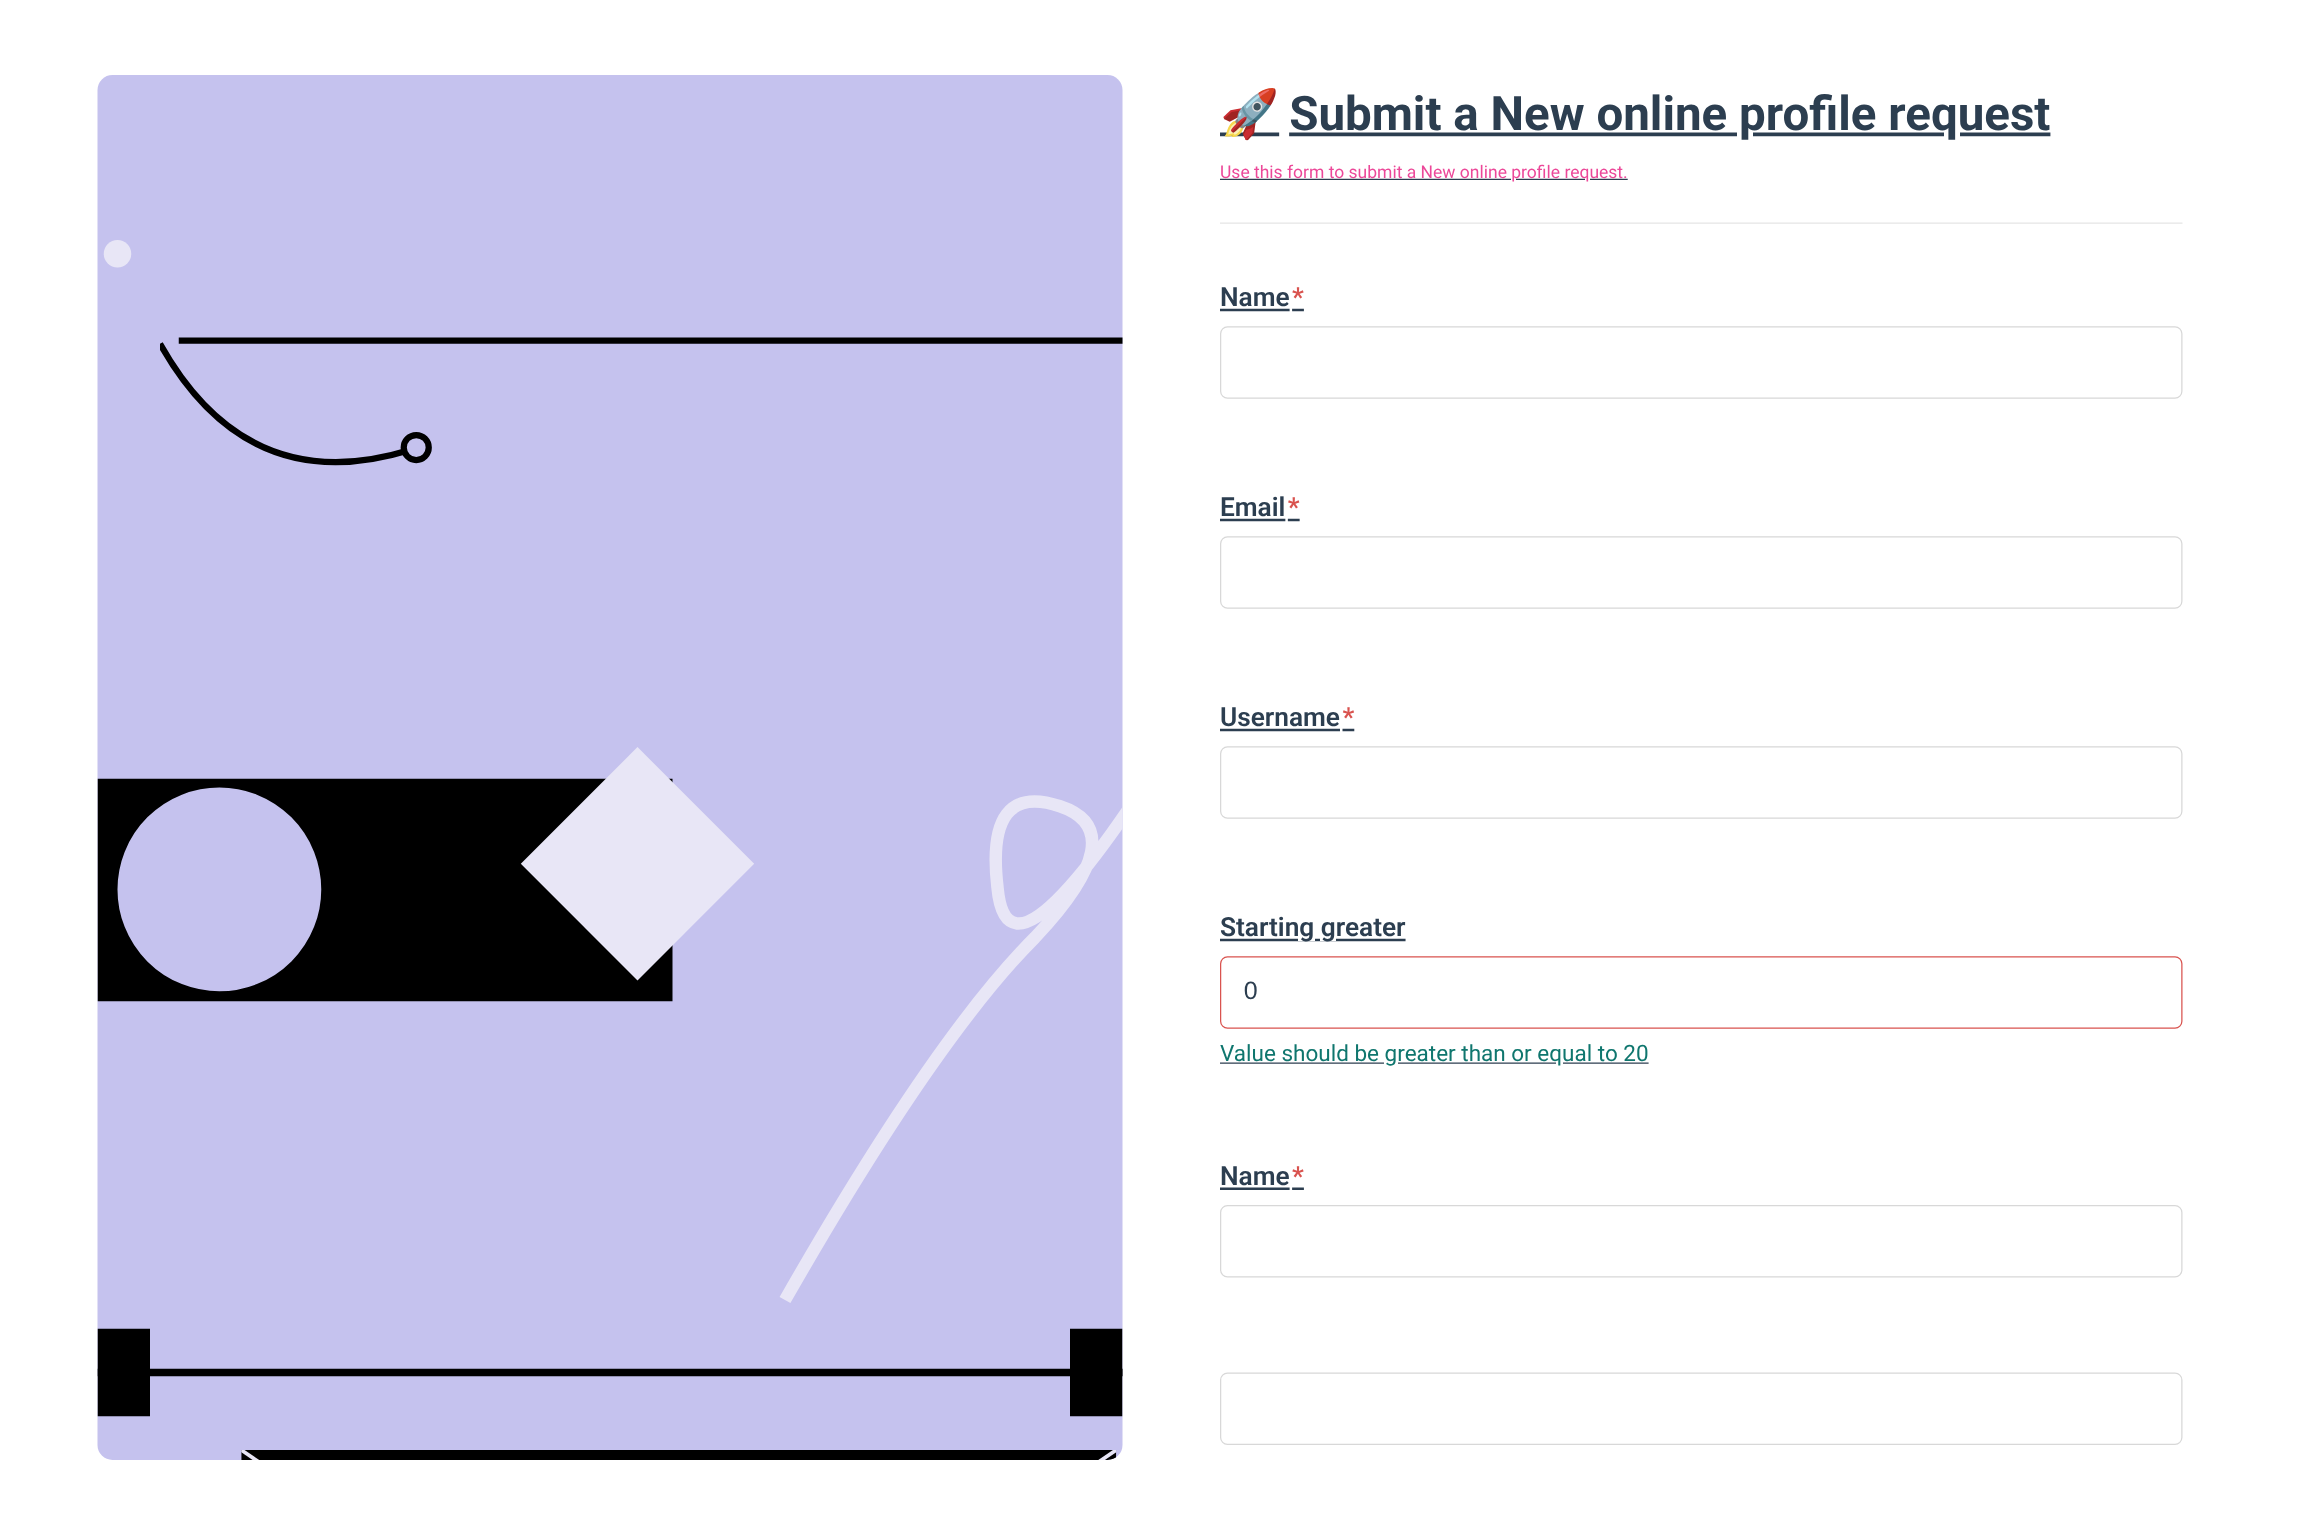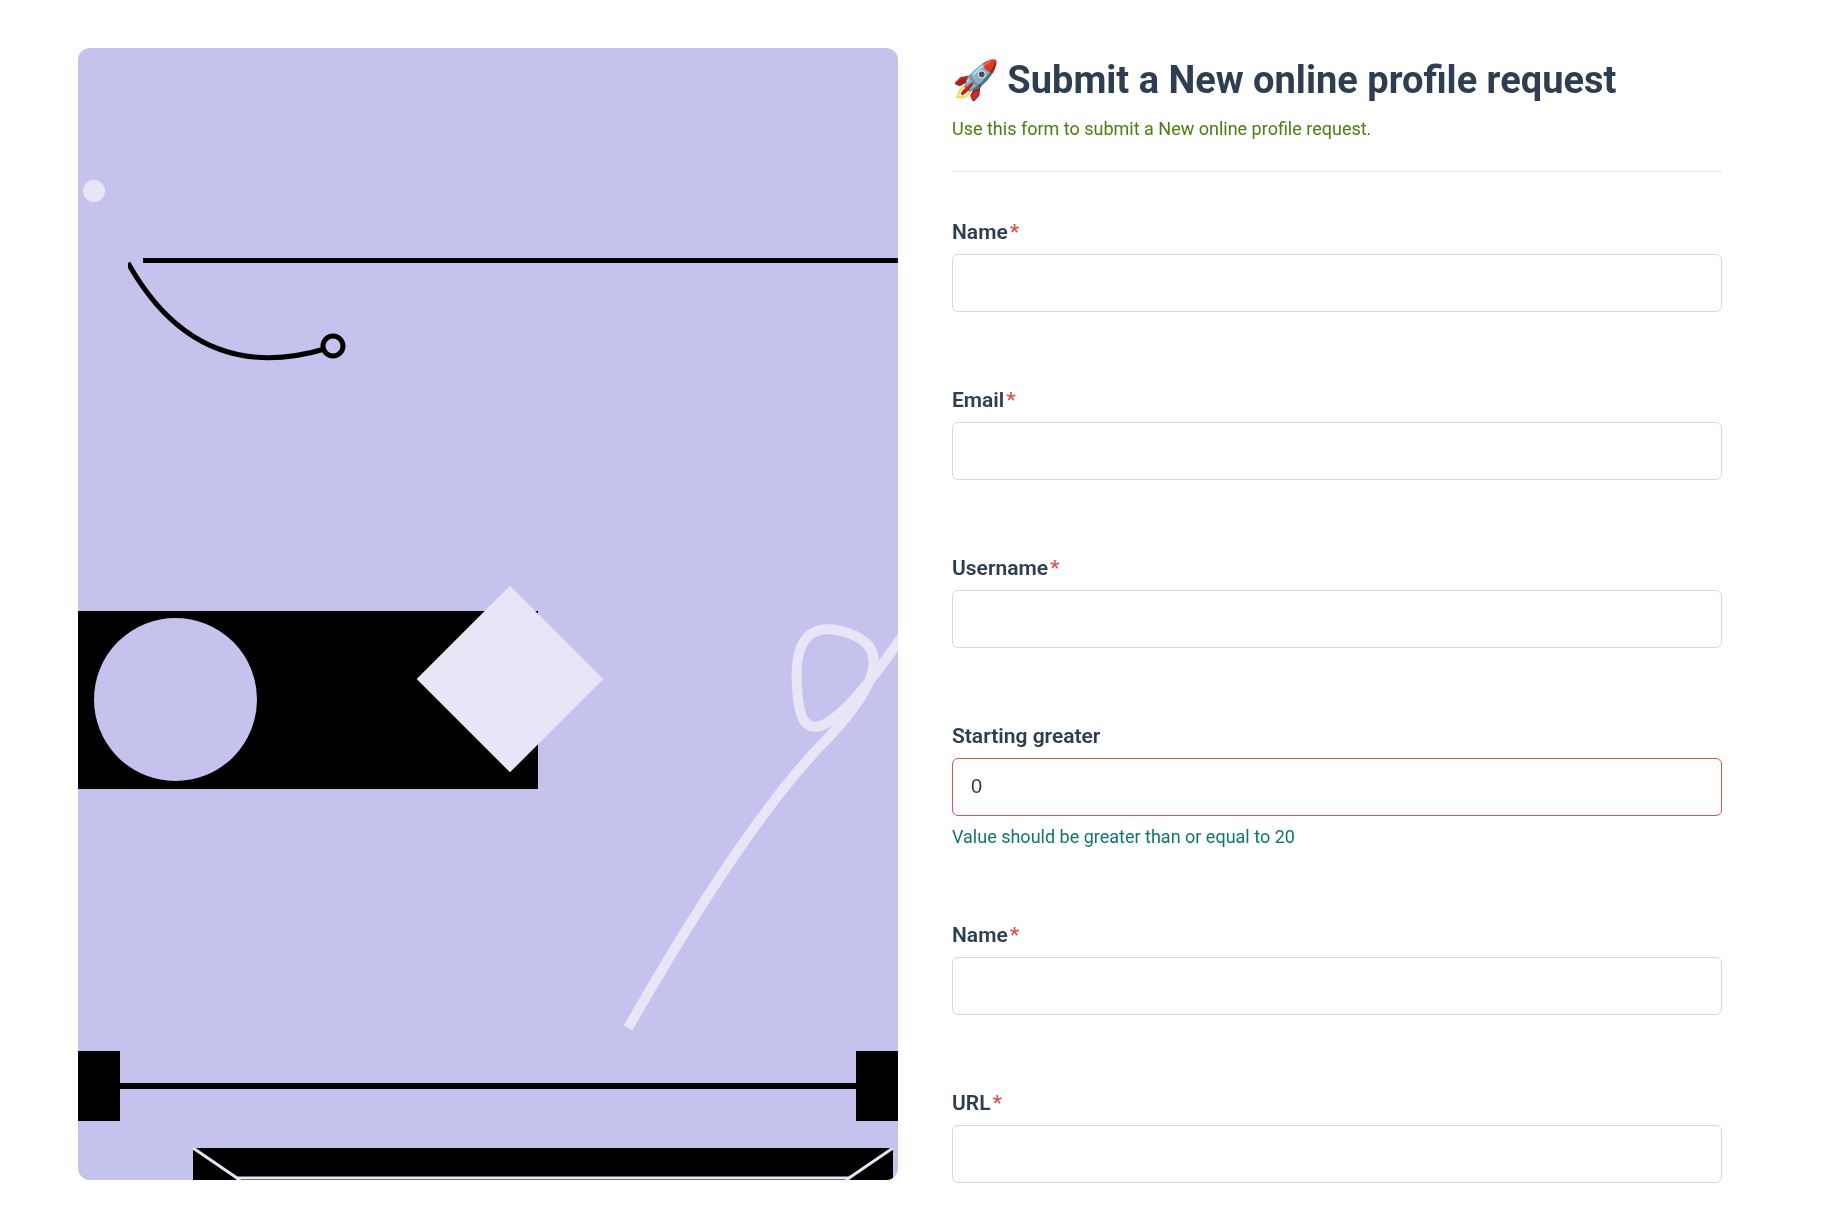--- a/index.html
+++ b/index.html
@@ -12,22 +12,23 @@
       background: #ffffff;
       color: #2c3e50;
       width: 1838px;
       height: 1228px;
       overflow: hidden;
     }
     .container {
       display: flex;
       width: 100%;
       height: 100%;
-      padding: 48px 78px;
-      gap: 54px;
+      padding: 60px 78px;
+      gap: 78px;
+      text-decoration: underline;
     }
     .illustration-panel {
       flex: 0 0 820px;
       background: #c5c2ee;
       border-radius: 12px;
       position: relative;
       overflow: hidden;
     }
     .form-panel {
       flex: 1;
@@ -38,22 +39,22 @@
       font-size: 38px;
       font-weight: 700;
       color: #2c3e50;
       margin-bottom: 14px;
       line-height: 1.2;
     }
     .rocket-emoji {
       margin-right: 8px;
     }
     .form-subtitle {
-      font-size: 18px;
-      color: #4d7c0f;
+      font-size: 14px;
+      color: #ec4899;
       margin-bottom: 32px;
     }
     .divider {
       border: none;
       border-top: 1px solid #e5e5e5;
       margin-bottom: 48px;
     }
     .form-group {
       margin-bottom: 76px;
     }
@@ -240,23 +241,20 @@
     </div>
 
     <div class="form-group">
       <label class="form-label">
         <span>Name</span><span class="required-asterisk">*</span>
       </label>
       <input type="tel" class="form-input" value="" style="">
     </div>
 
     <div class="form-group">
-      <label class="form-label">
-        <span>URL</span><span class="required-asterisk">*</span>
-      </label>
       <input type="url" class="form-input" value="" style="">
     </div>
 
     <div class="form-group">
       <label class="form-label">
         <span>SSN</span>
       </label>
     </div>
 
   </div>

